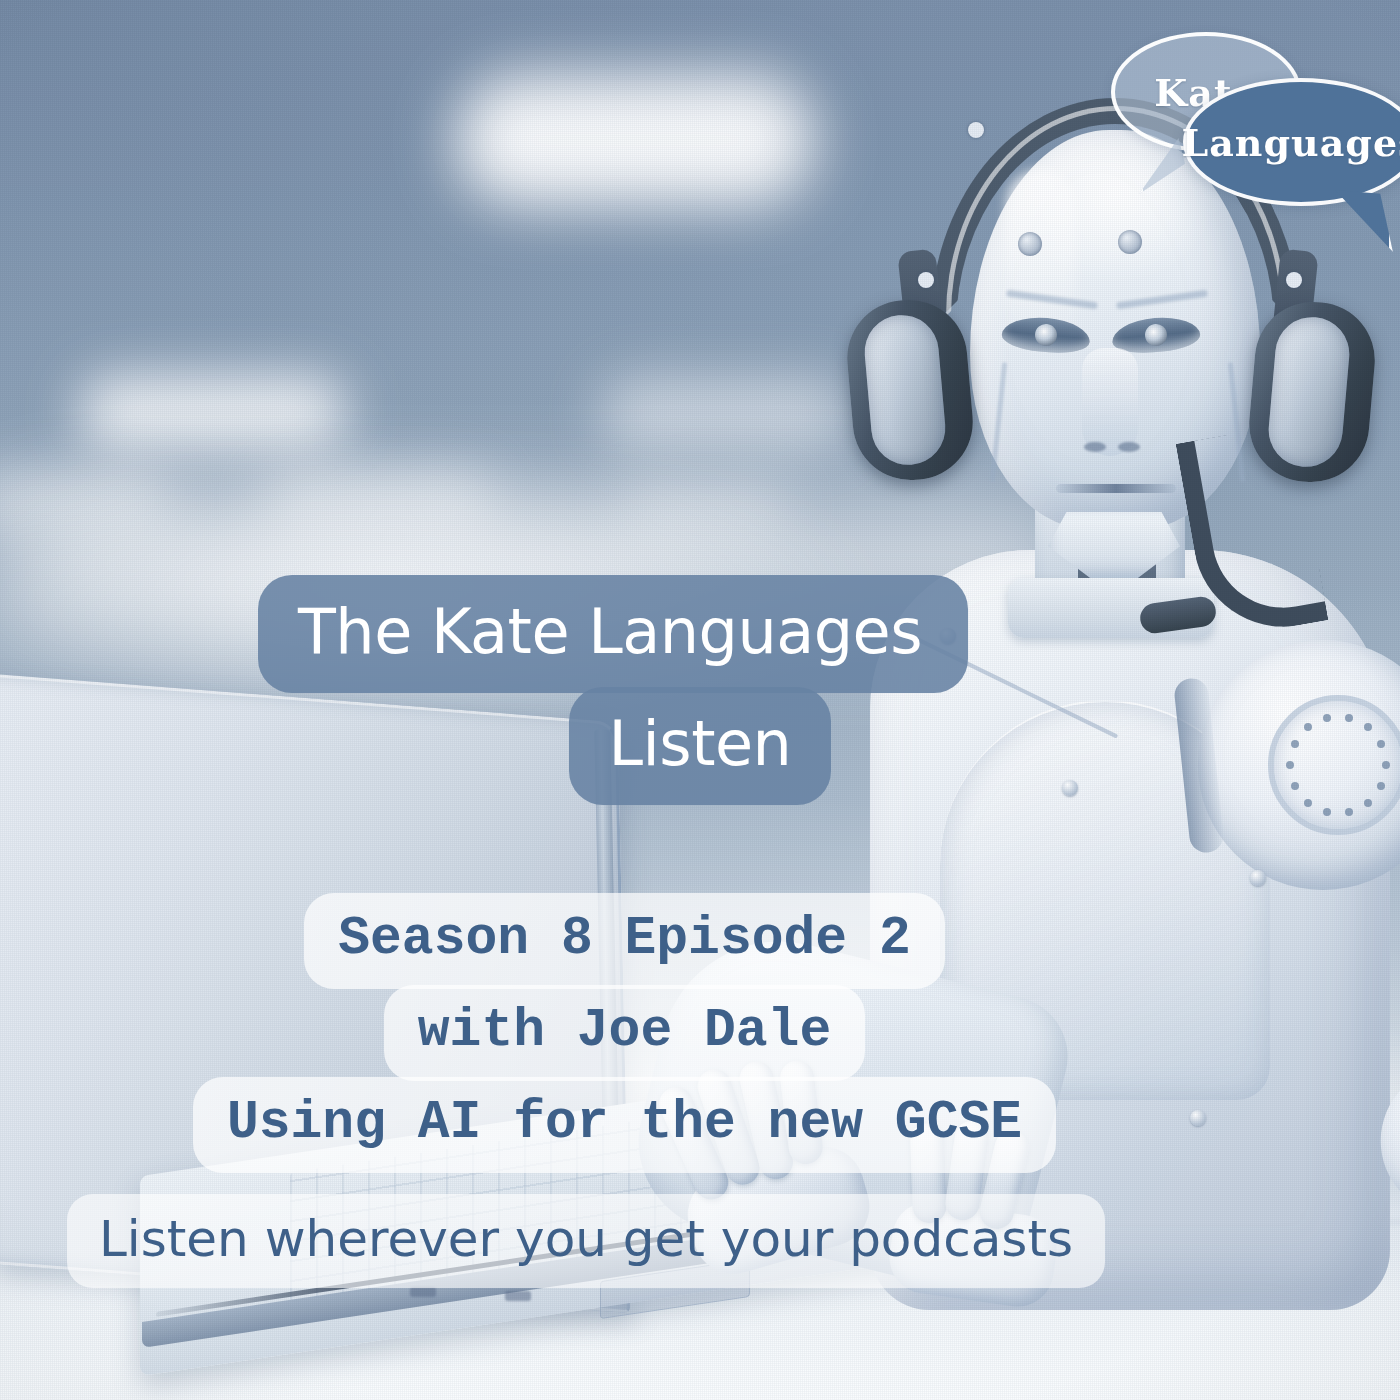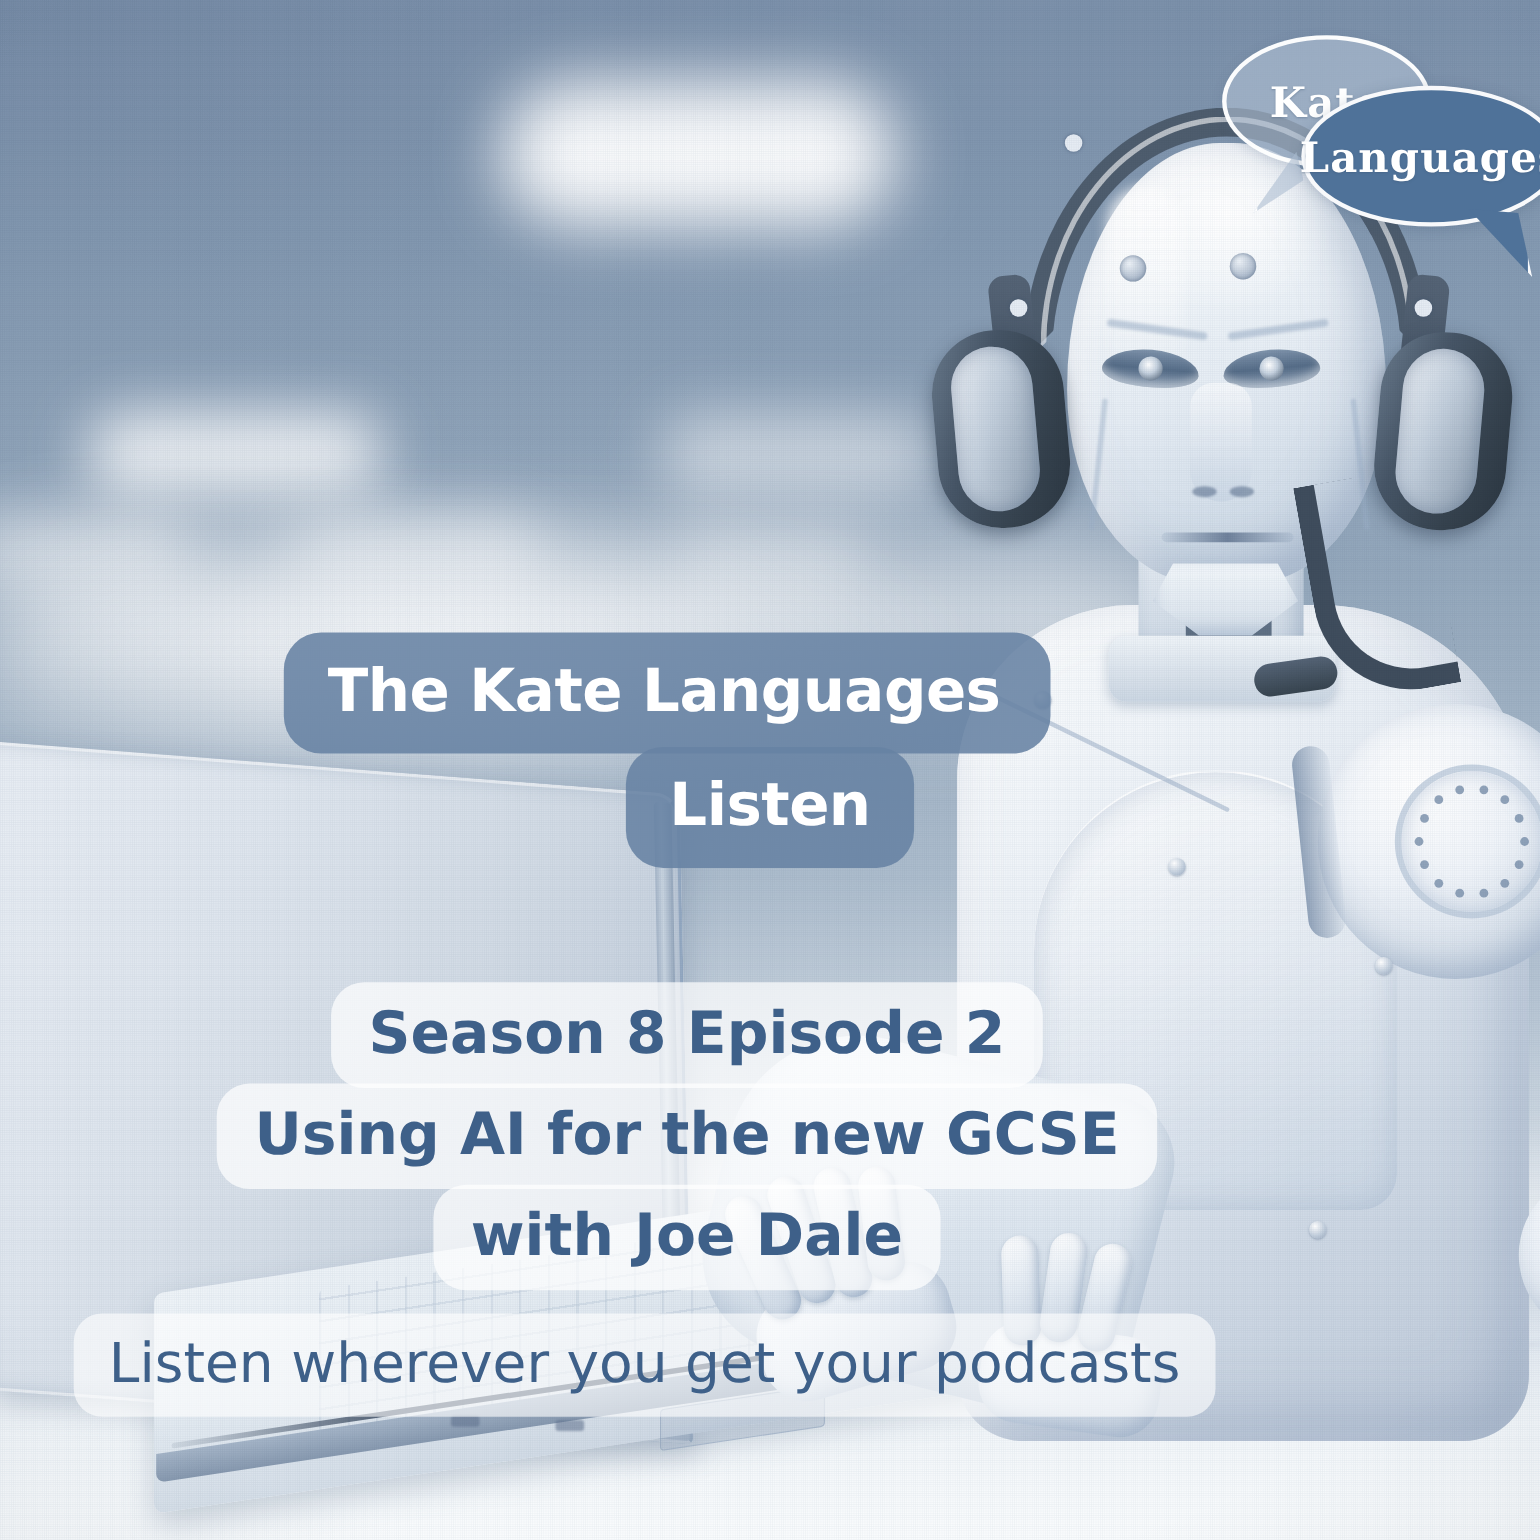--- a/index.html
+++ b/index.html
@@ -371,29 +371,29 @@
   }
   .bub-kate .bub-txt{font-size:38px;}
   .bub-lang .bub-txt{font-size:38px;}
 
   
   .title-wrap{position:absolute;left:0;top:575px;width:1400px;}
   .title-line{
     display:table;margin:0 auto;
     background:rgba(102,130,163,.88);
     color:#ffffff;
-    font-size:54px;line-height:1.0;font-weight:700;letter-spacing:-0.5px;
+    font-size:62px;line-height:1.0;font-weight:400;letter-spacing:-0.5px;
     padding:26px 40px 30px;
     border-radius:34px;
     white-space:nowrap;
   }
   .title-line.t1{margin-left:258px;margin-right:auto;padding-right:46px;}
   .title-line.t2{margin-top:-6px;margin-left:auto;margin-right:auto;}
 
-  .ep-wrap{position:absolute;left:0;top:893px;width:1249px;text-align:center;}
+  .ep-wrap{position:absolute;left:0;top:893px;width:1249px;text-align:center;font-family:Liberation Mono, monospace;}
   .ep-line{
     display:table;margin:0 auto;
     background:rgba(255,255,255,.70);
     color:#3e6089;
     font-weight:700;
     font-size:53px;line-height:1.0;
     padding:20px 34px 23px;
     border-radius:30px;
     white-space:nowrap;
   }
@@ -553,21 +553,21 @@
     </div>
   </div>
 
   <div class="title-wrap">
     <div class="title-line t1">The Kate Languages</div>
     <div class="title-line t2">Listen</div>
   </div>
 
   <div class="ep-wrap">
     <div class="ep-line">Season 8 Episode 2</div>
+    <div class="ep-line">with Joe Dale</div>
     <div class="ep-line">Using AI for the new GCSE</div>
-    <div class="ep-line">with Joe Dale</div>
   </div>
 
   <div class="listen-wrap">
     <div class="listen">Listen wherever you get your podcasts</div>
   </div>
 
 </div>
 
 </body></html>

